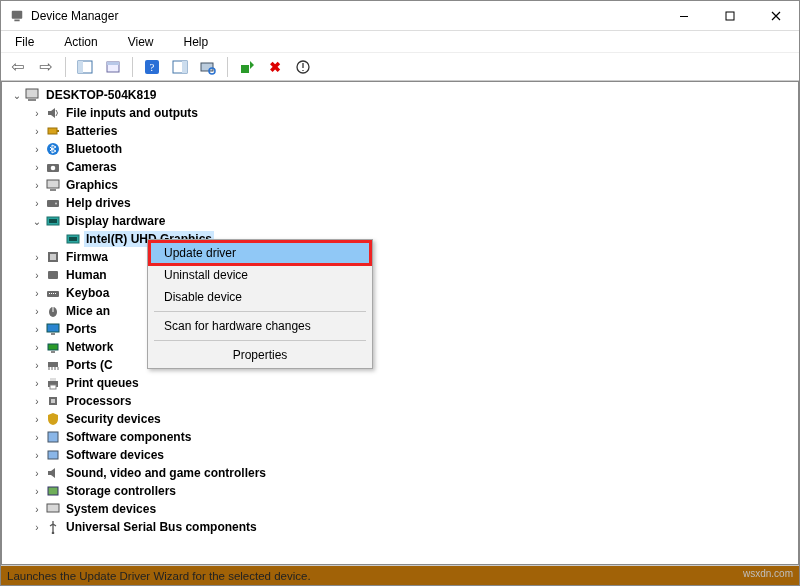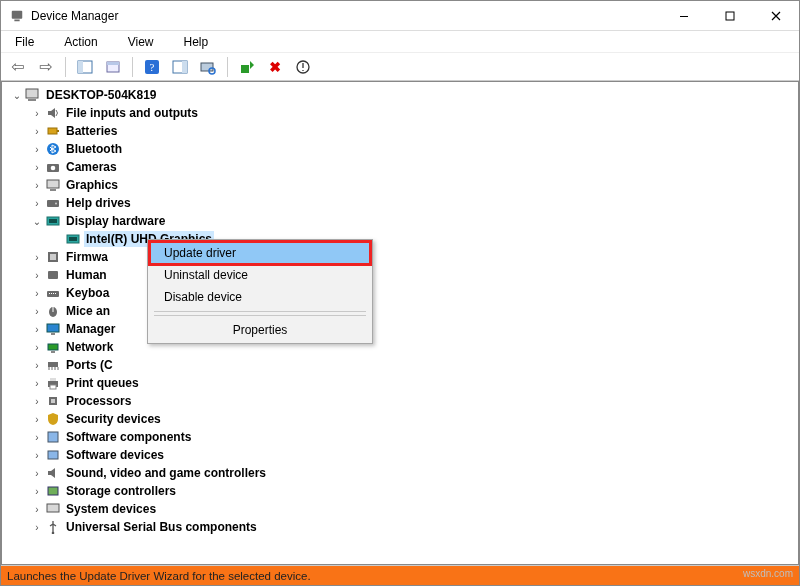--- a/index.html
+++ b/index.html
@@ -118,21 +118,21 @@
     height: 1px;
     background: #c8c8c8;
     margin: 3px 4px;
   }
 
   .statusbar {
     height: 20px;
     display: flex; align-items: center;
     padding: 0 6px;
     border-top: 1px solid #ccc;
-    background: #f97316;
+    background: #a16207;
     font-size: 11.5px;
     color: #222;
   }
   .watermark {
     position: absolute;
     right: 6px; bottom: 6px;
     font-size: 10px;
     color: #bfbfbf;
     pointer-events: none;
   }
@@ -380,21 +380,21 @@
   </div>
 
   <div class="tree-row indent-1">
     <span class="expander">›</span>
     <span class="node-icon">
         <svg width="14" height="14" viewBox="0 0 14 14">
           <rect x="1" y="2" width="12" height="8" fill="#2a85d0" stroke="#155"></rect>
           <rect x="5" y="11" width="4" height="2" fill="#888"></rect>
         </svg>
       </span>
-    <span class="node-label">Manager</span>
+    <span class="node-label">Ports</span>
   </div>
 
   <div class="tree-row indent-1">
     <span class="expander">›</span>
     <span class="node-icon">
         <svg width="14" height="14" viewBox="0 0 14 14">
           <rect x="2" y="4" width="10" height="6" fill="#2a9a2a" stroke="#155"></rect>
           <rect x="5" y="11" width="4" height="2" fill="#888"></rect>
         </svg>
       </span>
@@ -510,20 +510,23 @@
     <div class="ctx-item highlight">
       <span>Update driver</span>
     </div>
     <div class="ctx-item">
       <span>Uninstall device</span>
     </div>
     <div class="ctx-item">
       <span>Disable device</span>
     </div>
     <div class="ctx-sep"></div>
+    <div class="ctx-item">
+      <span>Scan for hardware changes</span>
+    </div>
     <div class="ctx-sep"></div>
     <div class="ctx-item bold">
       <span>Properties</span>
     </div>
   </div>
 
 </div>
 
 <div class="statusbar">
   <span>Launches the Update Driver Wizard for the selected device.</span>

